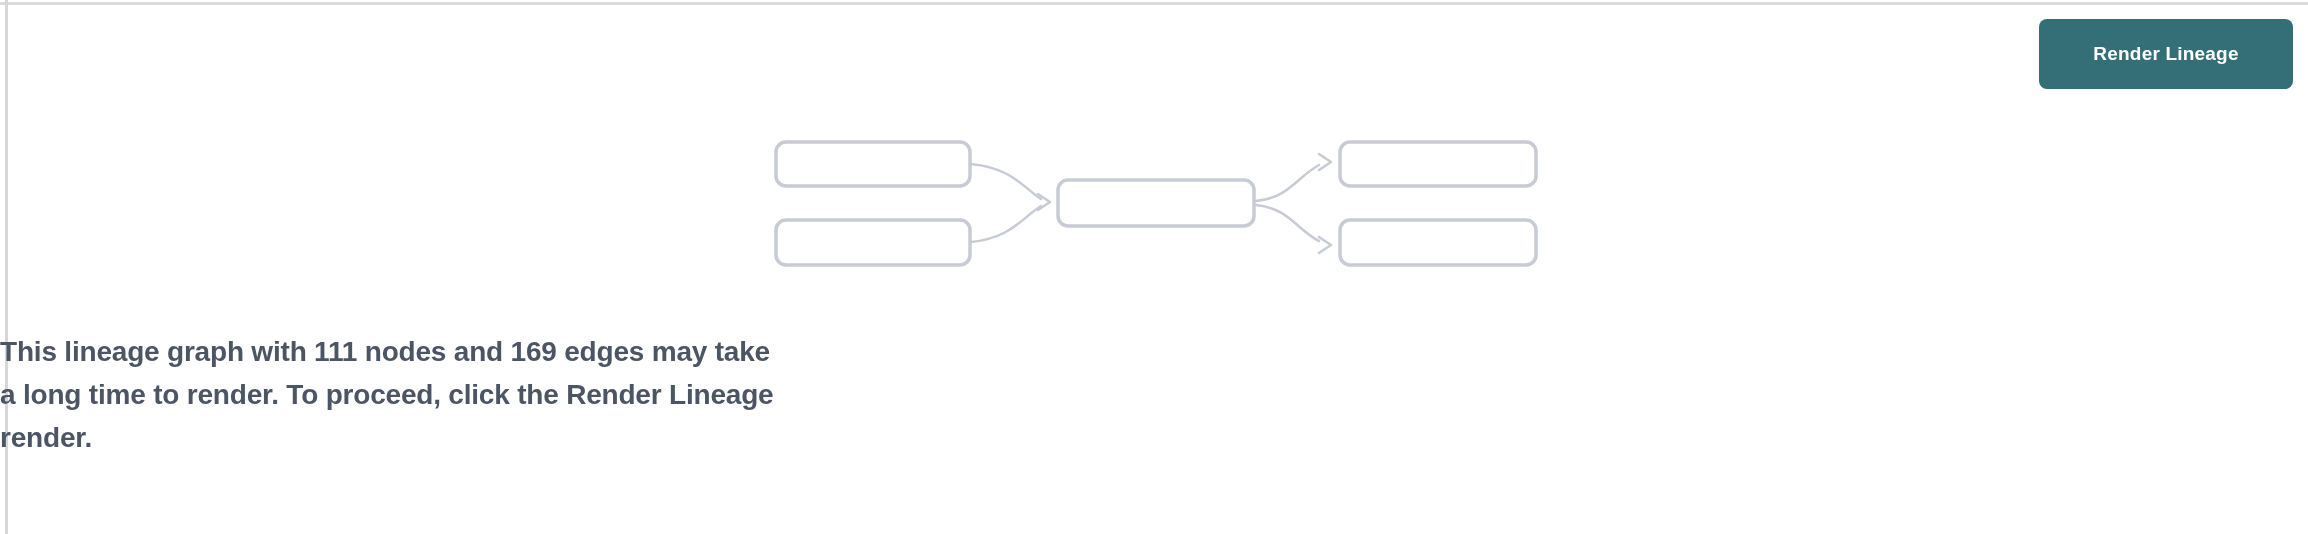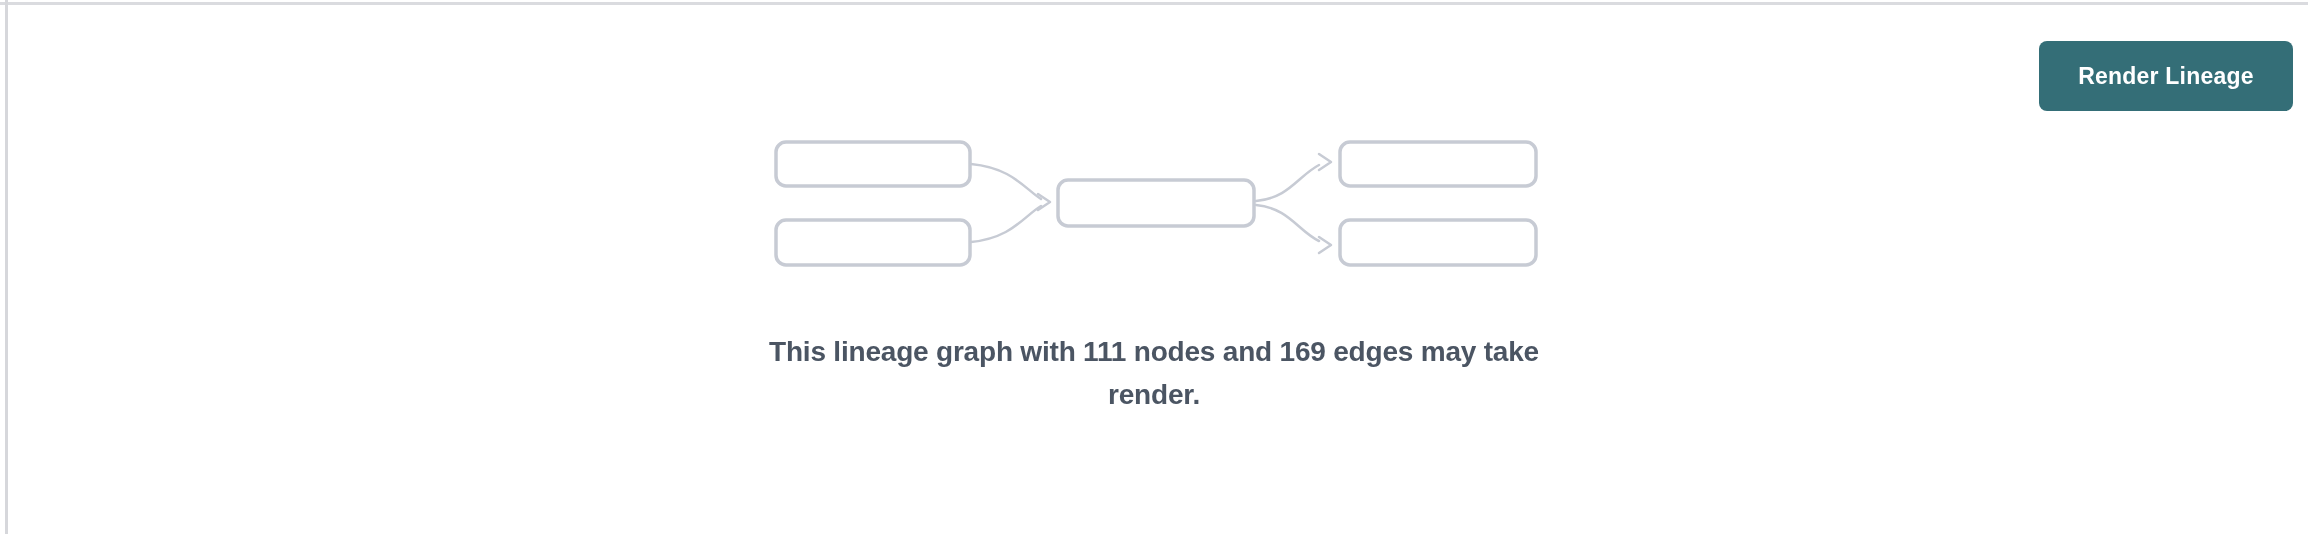--- a/index.html
+++ b/index.html
@@ -28,43 +28,41 @@
 
   .render-btn {
     position: absolute;
     top: 19px; right: 15px;
     width: 254px; height: 70px;
     background: #346e77;
     color: #ffffff;
     border: none;
     border-radius: 8px;
     font-family: "Liberation Sans", sans-serif;
-    font-size: 23px;
+    font-size: 19px;
     font-weight: 700;
     letter-spacing: 0.2px;
     display: flex;
     align-items: center;
     justify-content: center;
     cursor: pointer;
-    margin-top: 22px;
   }
 
   .illustration {
     position: absolute;
     left: 774px;
     top: 140px;
     width: 764px;
     height: 127px;
   }
 
   .message {
     position: absolute;
     left: 0; right: 0;
     top: 330px;
-    text-align: center;
     color: #4b5563;
     font-size: 28px;
     font-weight: 700;
     line-height: 43px;
     letter-spacing: -0.2px;
   }
 </style>
 </head>
 <body>
 
@@ -89,16 +87,17 @@
       <path d="M 264,54 L 276,62 L 264,70"></path>
       <path d="M 482,61 C 515,58 524,36 545,25"></path>
       <path d="M 482,65 C 515,68 524,91 545,101"></path>
       <path d="M 545,14 L 557,22 L 545,30"></path>
       <path d="M 545,97 L 557,105 L 545,113"></path>
     </g>
   </svg>
 
   <div class="message">
     <div>This lineage graph with 111 nodes and 169 edges may take</div>
+    <div>a long time to render. To proceed, click the Render Lineage</div>
     <div>render.</div>
   </div>
 
 </div>
 
 </body></html>

